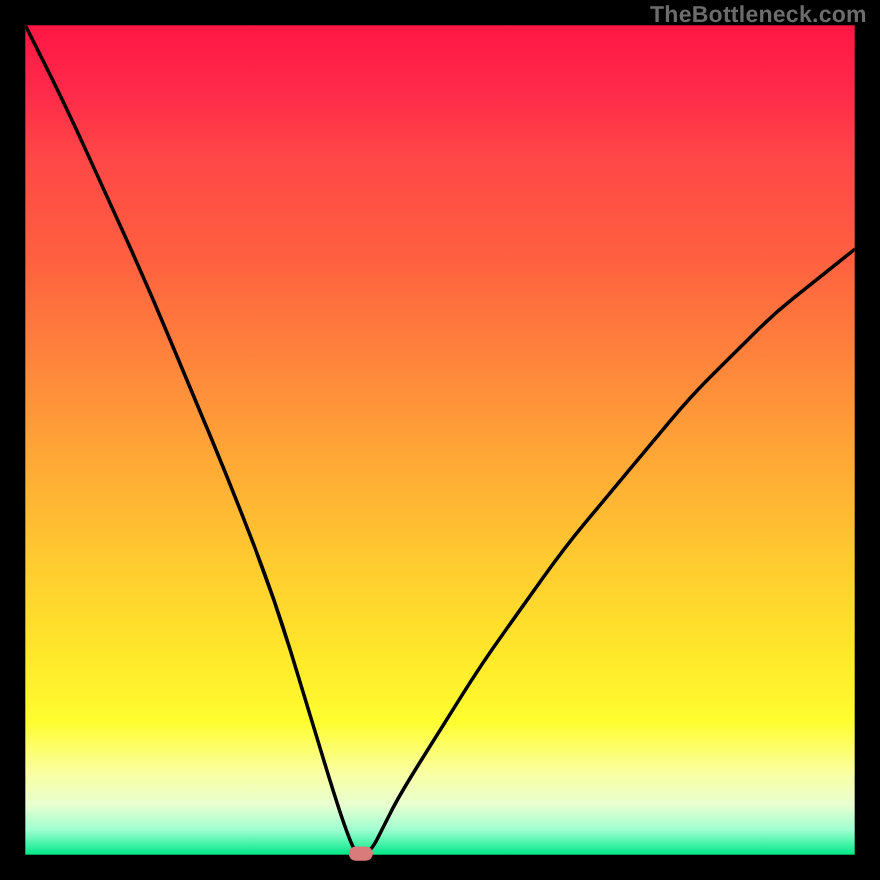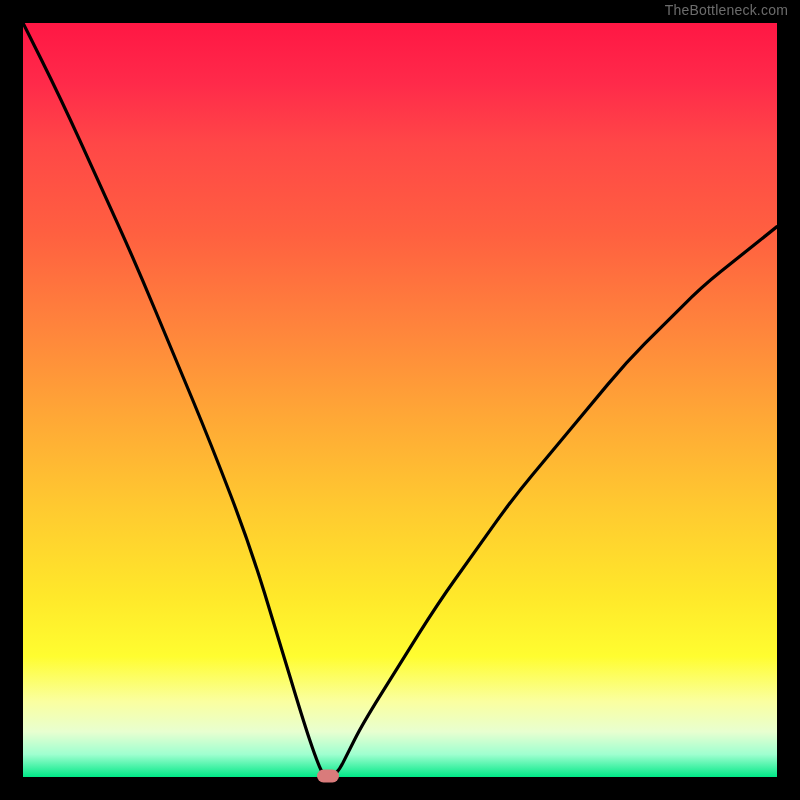--- a/index.html
+++ b/index.html
@@ -37,22 +37,22 @@
       #e8ffd0 94%,
       #9fffd0 97%,
       #00e887 100%
     );
   }
   .watermark {
     position: absolute;
     top: 2px;
     right: 12px;
     color: #6c6c6c;
-    font-size: 14px;
-    font-weight: 400;
+    font-size: 21px;
+    font-weight: 700;
     letter-spacing: 0.2px;
     z-index: 5;
     user-select: none;
   }
   svg.curve {
     position: absolute;
     left: 0;
     top: 0;
     width: 754px;
     height: 754px;

